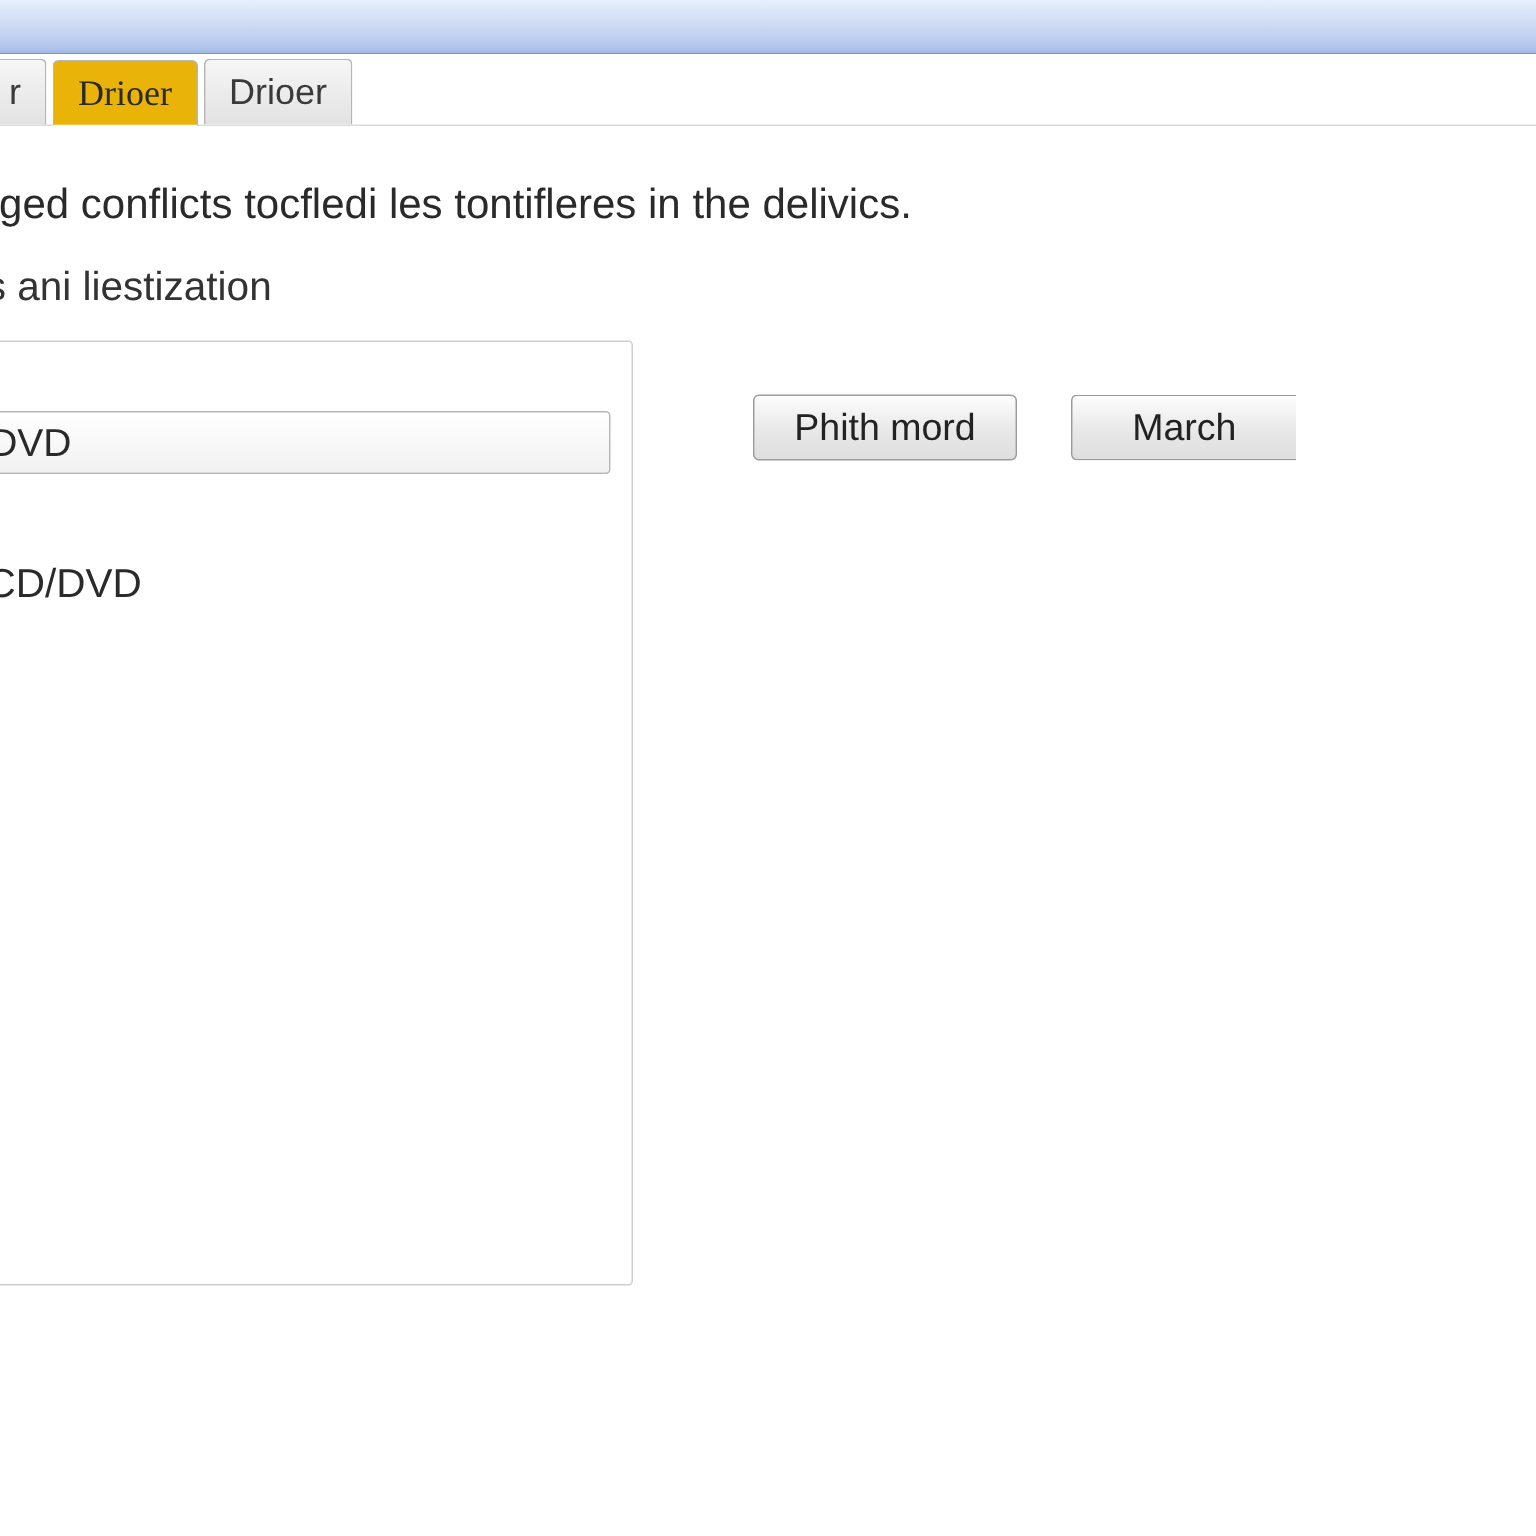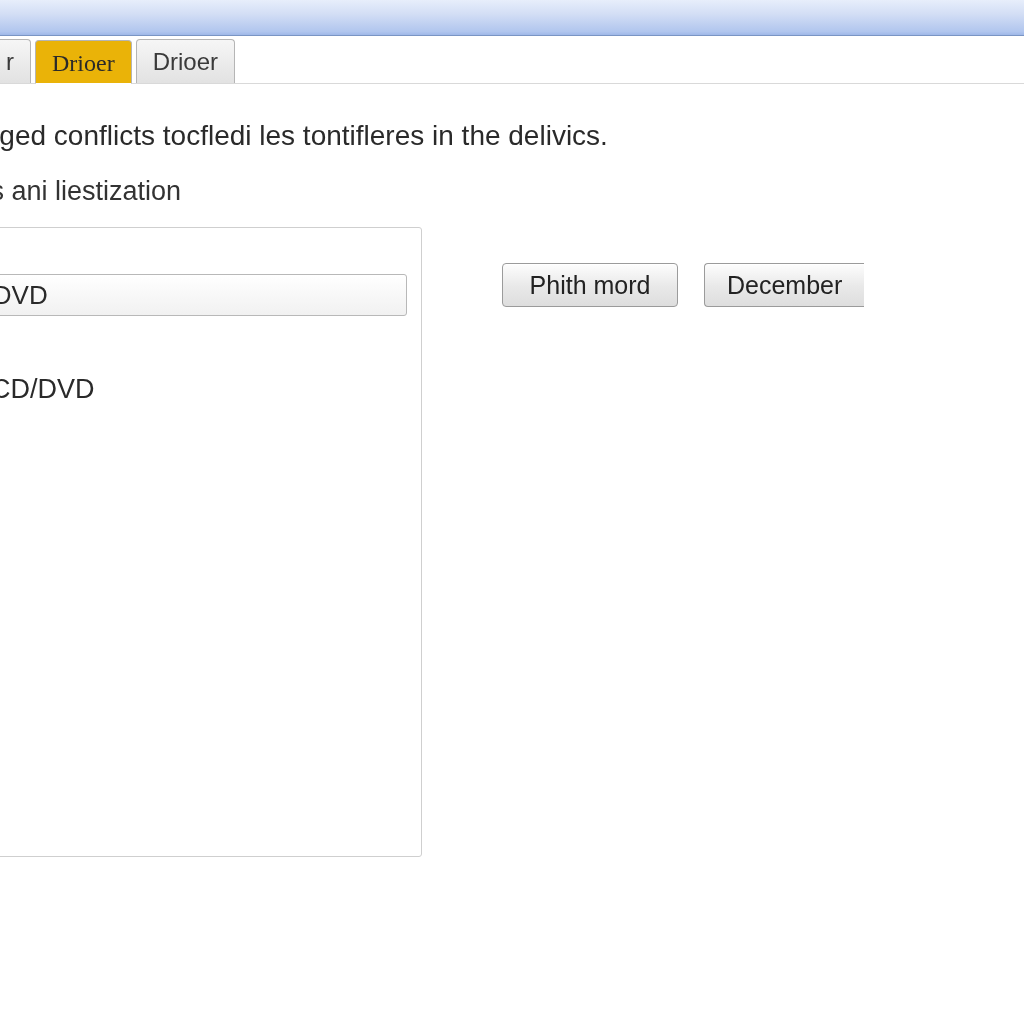--- a/index.html
+++ b/index.html
@@ -112,21 +112,21 @@
     margin-left: -4px;
   }
   .list-item {
     font-size: 27px;
     color: #2a2a2a;
     padding: 7px 0 7px 0;
     margin-left: -30px;
   }
   .right-panel {
     display: flex;
-    gap: 26px;
+    gap: 36px;
     padding-top: 36px;
   }
   .btn {
     height: 44px;
     min-width: 176px;
     padding: 0 22px;
     border: 1px solid #9b9b9b;
     border-radius: 4px;
     background: linear-gradient(to bottom, #fdfdfd 0%, #e8e8e8 55%, #dedede 100%);
     font-size: 25px;
@@ -173,18 +173,18 @@
         <div class="list-item">/PSD</div>
         <div class="list-item">Masic CD/DVD</div>
         <div class="list-item">yDSD</div>
         <div class="list-item">LDEC</div>
         <div class="list-item">LDES</div>
         <div class="list-item">Nory</div>
       </div>
 
       <div class="right-panel">
         <div class="btn">Phith mord</div>
-        <div class="btn cut">December</div>
+        <div class="btn cut">March</div>
       </div>
     </div>
   </div>
 
 </div>
 
 </body></html>

